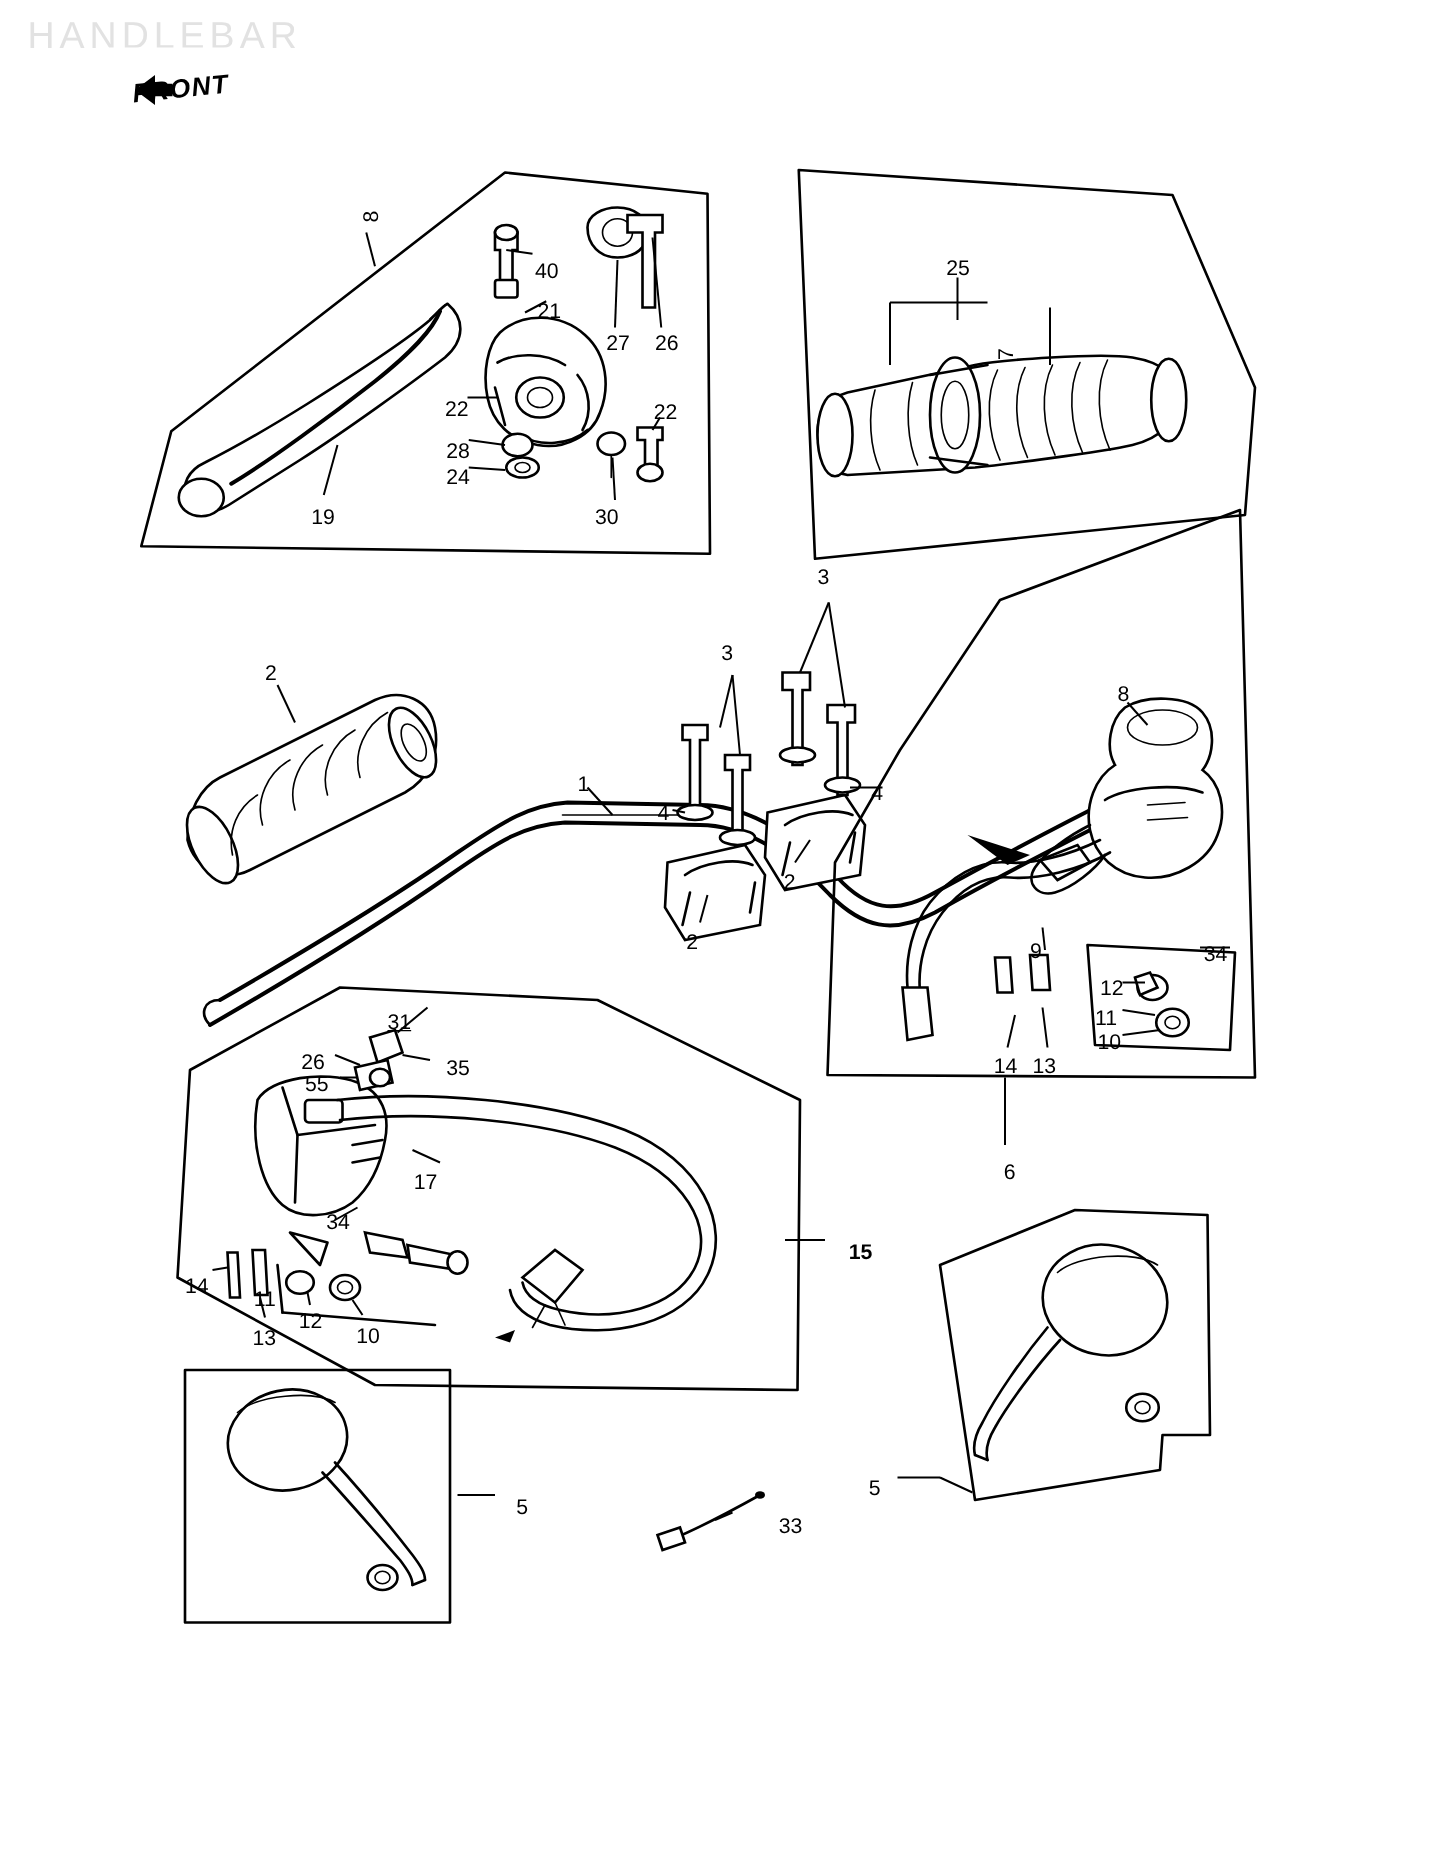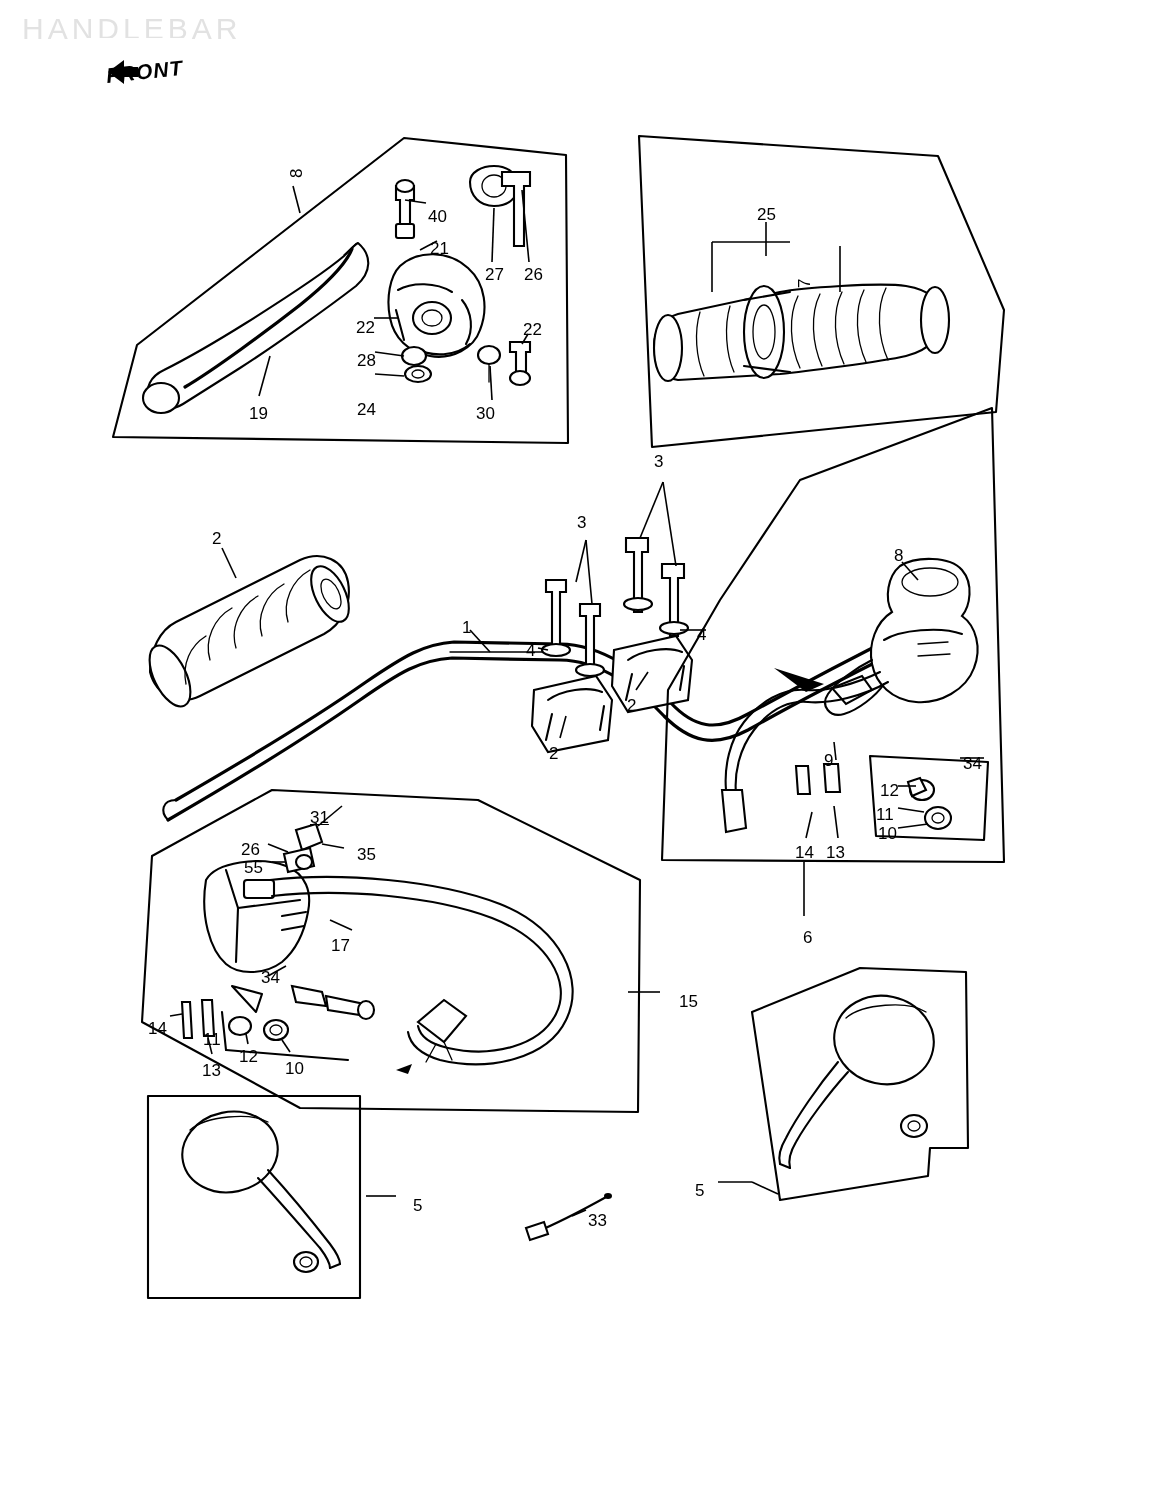--- a/index.html
+++ b/index.html
@@ -336,34 +336,34 @@
     <div class="num" style="left: 285px; top: 1059px;">10</div>
     <div class="num" style="left: 878px; top: 824px;">10</div>
     <div class="num" style="left: 203px; top: 1030px;">11</div>
     <div class="num" style="left: 876px; top: 805px;">11</div>
     <div class="num" style="left: 239px; top: 1047px;">12</div>
     <div class="num" style="left: 880px; top: 781px;">12</div>
     <div class="num" style="left: 202px; top: 1061px;">13</div>
     <div class="num" style="left: 826px; top: 843px;">13</div>
     <div class="num" style="left: 148px; top: 1019px;">14</div>
     <div class="num" style="left: 795px; top: 843px;">14</div>
-    <div class="num" style="left: 679px; top: 992px;">15</div>
+    <div class="num" style="left: 679px; top: 992px; font-weight: bold;">15</div>
     <div class="num" style="left: 212px; top: 529px;">2</div>
     <div class="num" style="left: 331px; top: 936px; text-align: center;">17</div>
     <div class="num" style="left: 249px; top: 404px;">19</div>
     <div class="num" style="left: 428px; top: 207px;">40</div>
     <div class="num" style="left: 430px; top: 239px;">21</div>
     <div class="num" style="left: 356px; top: 318px;">22</div>
     <div class="num" style="left: 357px; top: 351px;">28</div>
-    <div class="num" style="left: 357px; top: 372px; margin-top: 28px;">24</div>
+    <div class="num" style="left: 357px; top: 372px;">24</div>
     <div class="num" style="left: 757px; top: 205px;">25</div>
     <div class="num" style="left: 524px; top: 265px;">26</div>
     <div class="num" style="left: 241px; top: 840px;">26</div>
     <div class="num" style="left: 485px; top: 265px;">27</div>
     <div class="num" style="left: 523px; top: 320px;">22</div>
     <div class="num" style="left: 476px; top: 404px;">30</div>
     <div class="num" style="left: 310px; top: 808px; text-decoration: underline;">31</div>
     <div class="num" style="left: 244px; top: 858px;">55</div>
-    <div class="num" style="left: 588px; top: 1211px;">33</div>
+    <div class="num" style="left: 623px; top: 1211px;">33</div>
     <div class="num" style="left: 261px; top: 968px;">34</div>
     <div class="num" style="left: 963px; top: 754px;">34</div>
     <div class="num" style="left: 357px; top: 845px;">35</div>
   </div>
 
 </body></html>

